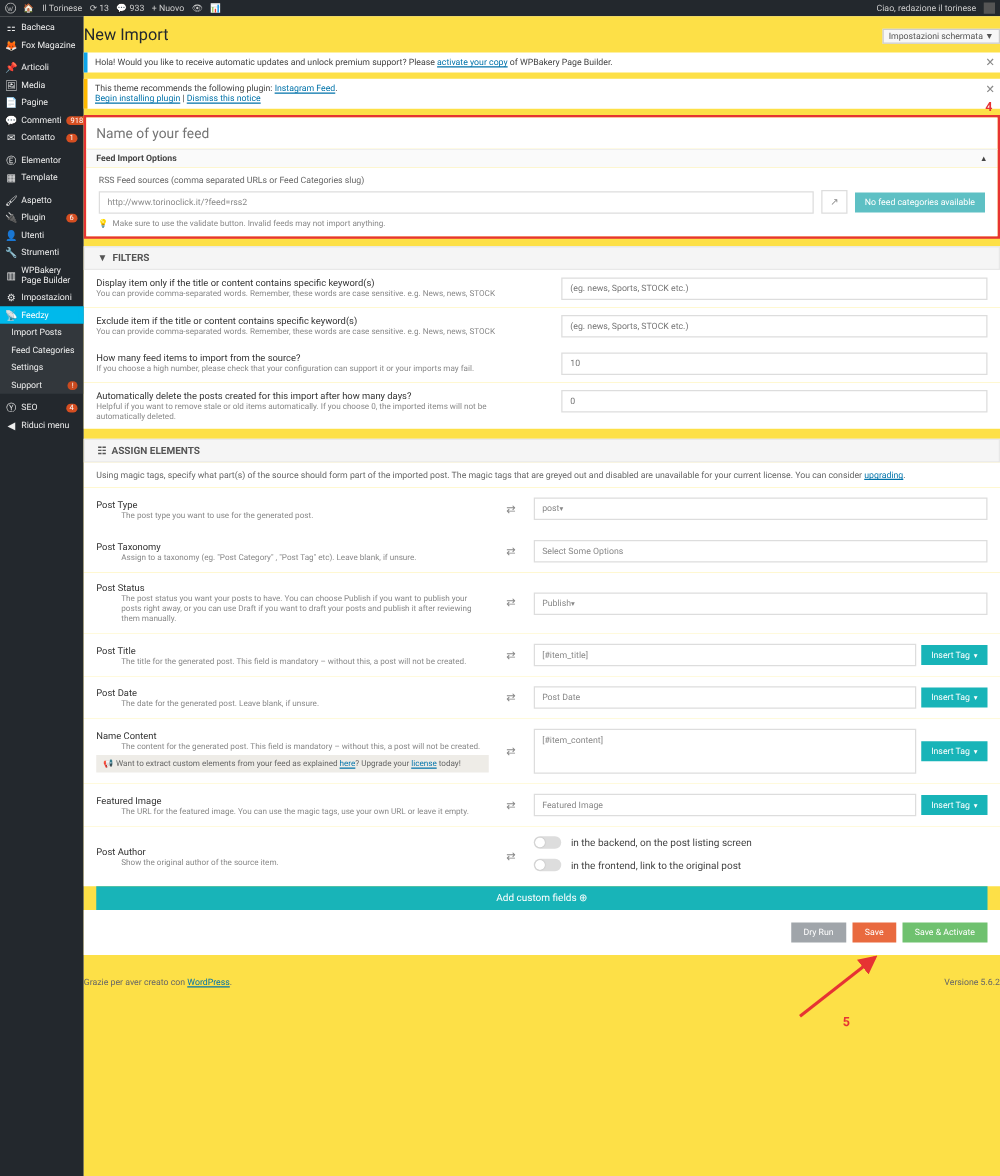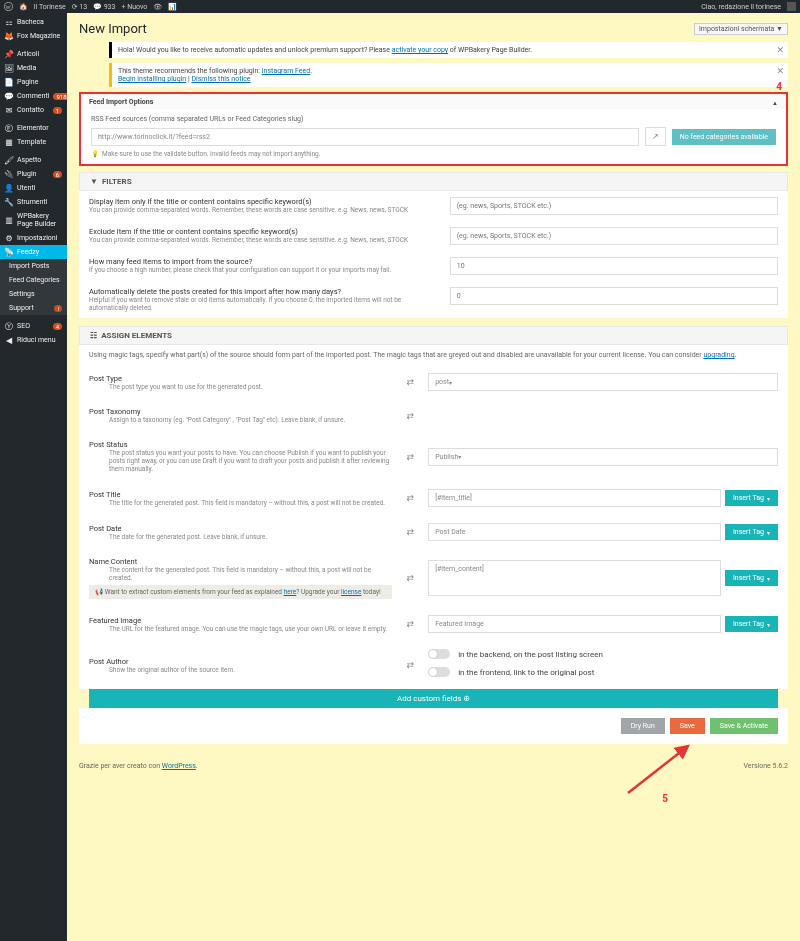--- a/index.html
+++ b/index.html
@@ -12,25 +12,25 @@
 .sidebar { width: 67px; background: #23282d; color: #eee; font-size: 7px; padding-top: 2px; }
 .sidebar .item { display: flex; align-items: center; gap: 4px; padding: 3px 5px; cursor: pointer; color: #eee; }
 .sidebar .item .mi { width: 8px; height: 8px; display: inline-flex; align-items: center; justify-content: center; font-size: 8px; }
 .sidebar .item .label { flex: 1; }
 .sidebar .item .badge { background: #d54e21; color: #fff; border-radius: 6px; padding: 0 3px; font-size: 6px; }
 .sidebar .item .badge.q { background: #ca4a1f; }
 .sidebar .item.active { background: #00b9eb; color: #fff; position: relative; }
 .sidebar .item.active::after { content: ""; position: absolute; right: -4px; top: 50%; transform: translateY(-50%); border: 4px solid transparent; border-left-color: #00b9eb; }
 .sidebar .sub { background: #32373c; }
 .sidebar .sub .item { padding-left: 9px; }
-.main { flex: 1; padding: 8px 12px; background: #fef9c3; }
+.main { flex: 1; padding: 8px 0; background: #fde047; }
 .page-head { display: flex; align-items: center; justify-content: space-between; margin-bottom: 6px; }
 .page-head h1 { font-size: 13px; font-weight: 400; color: #23282d; }
 .screen-opts { font-size: 7px; color: #555; border: 1px solid #ccc; padding: 1px 4px; background: #f7f7f7; }
-.notice { background: #fff; border-left: 3px solid #000000; padding: 4px 6px; margin-bottom: 5px; position: relative; font-size: 7px; margin-left: 30px; }
+.notice { background: #fff; border-left: 3px solid #0ea5e9; padding: 4px 6px; margin-bottom: 5px; position: relative; font-size: 7px; }
 .notice.warn { border-left-color: #ffb900; }
 .notice .dismiss { position: absolute; right: 4px; top: 3px; color: #888; cursor: pointer; font-size: 9px; }
 .notice a { color: #0073aa; text-decoration: underline; }
 .redbox { border: 2px solid #e63333; padding: 0; margin-bottom: 6px; position: relative; }
 .marker4 { position: absolute; right: 4px; top: -13px; color: #e63333; font-weight: bold; font-size: 10px; }
 .feedname { width: 100%; border: none; padding: 6px 8px; font-size: 11px; color: #888; outline: none; }
 .optbar { background: #fafafa; border-top: 1px solid #eee; padding: 3px 8px; font-size: 7px; font-weight: bold; display: flex; justify-content: space-between; align-items: center; }
 .section { margin-bottom: 8px; }
 .section-head { background: #f5f5f5; border: 1px solid #e8e8e8; padding: 4px 10px; font-weight: bold; font-size: 8px; color: #555; display: flex; align-items: center; gap: 4px; }
 .section-body { padding: 6px 10px; background: #fff; }
@@ -214,20 +214,21 @@
     </div>
 
     <div class="notice warn">
       <div><span>This theme recommends the following plugin: </span><a href="#">Instagram Feed</a>.</div>
       <div><a href="#">Begin installing plugin</a> | <a href="#">Dismiss this notice</a></div>
       <span class="dismiss">✕</span>
     </div>
 
     <div class="redbox">
       <span class="marker4">4</span>
+      <input class="feedname" type="text" placeholder="Name of your feed" style="">
       <div class="optbar">
         <span>Feed Import Options</span>
         <span class="caret">▲</span>
       </div>
       <div class="section-body">
         <div class="help">RSS Feed sources (comma separated URLs or Feed Categories slug)</div>
         <div class="row-src">
           <input type="text" value="http://www.torinoclick.it/?feed=rss2" style="">
           <button class="btn-validate">↗</button>
           <button class="btn-teal">No feed categories available</button>
@@ -294,20 +295,23 @@
             </div>
           </div>
       </div>
 
       <div class="assign-row">
         <div class="c1">
             <div class="t">Post Taxonomy</div>
             <div class="h">Assign to a taxonomy (eg. "Post Category" , "Post Tag" etc). Leave blank, if unsure.</div>
           </div>
         <div class="mid">⇄</div>
+        <div class="c2">
+            <div class="field">Select Some Options</div>
+          </div>
       </div>
 
       <div class="assign-row">
         <div class="c1">
             <div class="t">Post Status</div>
             <div class="h">The post status you want your posts to have. You can choose Publish if you want to publish your posts right away, or you can use Draft if you want to draft your posts and publish it after reviewing them manually.</div>
           </div>
         <div class="mid">⇄</div>
         <div class="c2">
             <div class="field sel">

